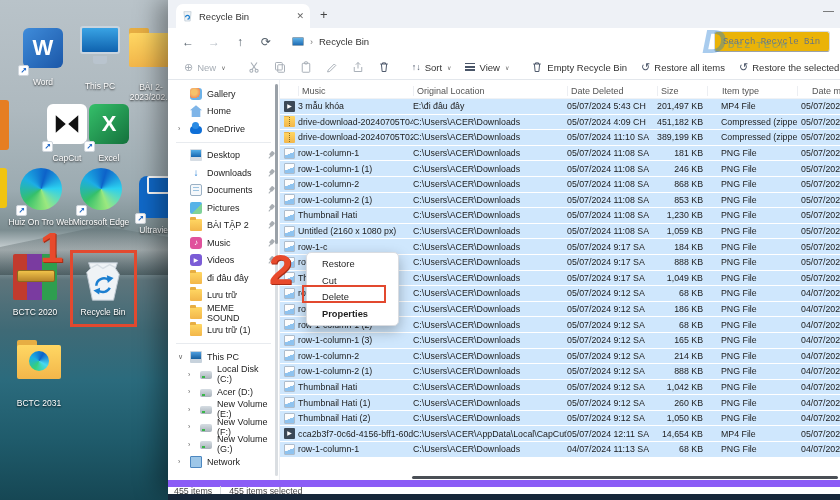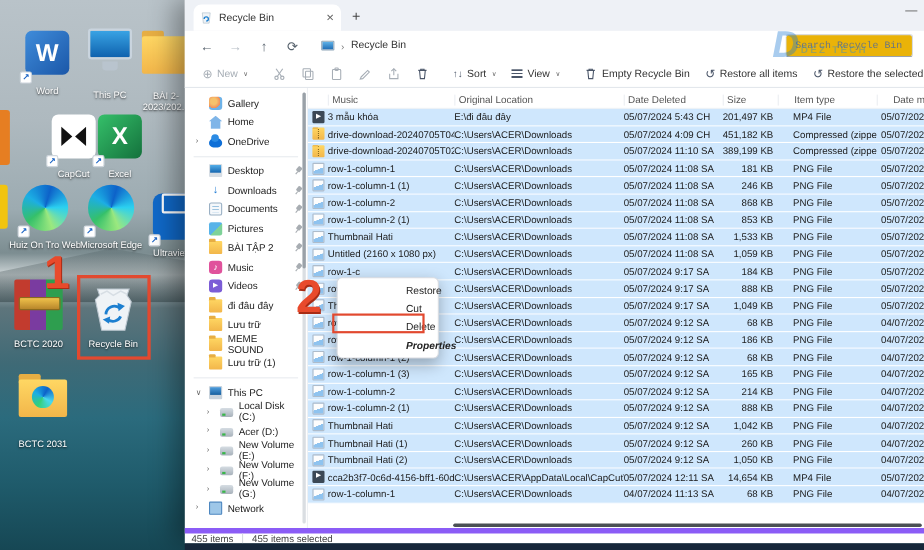--- a/index.html
+++ b/index.html
@@ -133,28 +133,28 @@
   .c-mod{padding-left:4px;}
   .fi{width:11px;height:11px;margin-left:4px;border-radius:1px;position:relative;}
   .fi.png{background:linear-gradient(160deg,#fdfdfd 52%,#8fc3ef 53%);border:1px solid #aebccb;}
   .fi.zip{background:linear-gradient(180deg,#ffd763,#f2b64a);}
   .fi.zip::before{content:"";position:absolute;left:0;top:-2px;width:5px;height:3px;background:#e7ae43;}
   .fi.zip::after{content:"";position:absolute;left:5px;top:1px;bottom:1px;width:1px;background:repeating-linear-gradient(180deg,#8a6a1e 0 1px,transparent 1px 2px);}
   .fi.mp4{background:#3b4856;color:#fff;font-size:6px;line-height:11px;text-align:center;}
   .fi.mp4::before{content:"▶";}
   #hscroll{position:absolute;left:132px;right:2px;bottom:1px;height:3px;background:#4a4f55;border-radius:2px;z-index:3;}
 
-  #statusbar{height:14px;border-top:5px solid #8b5cf6;display:flex;align-items:center;gap:8px;padding:0 6px;font-size:8.8px;color:#444;flex:0 0 auto;}
+  #statusbar{height:14px;border-top:7px solid #8b5cf6;display:flex;align-items:center;gap:8px;padding:0 6px;font-size:8.8px;color:#444;flex:0 0 auto;}
   .st-sep{width:1px;height:9px;background:#d7dbe0;}
 
   
   #ctx-menu{position:absolute;left:306px;top:252px;width:93px;z-index:7;background:#fff;border:1px solid #d9dce1;border-radius:5px;
     box-shadow:0 5px 14px rgba(0,0,0,.28);padding:3px 0;}
-  .ctx-item{height:16.5px;line-height:16.5px;padding-left:15px;font-size:9.3px;color:#1f1f1f;margin-left:47px;}
-  .ctx-item.bold{font-weight:bold;font-style:italic;}
+  .ctx-item{height:16.5px;line-height:16.5px;padding-left:15px;font-size:9.3px;color:#1f1f1f;}
+  .ctx-item.bold{font-weight:bold;}
 </style>
 </head>
 <body>
 
 <div id="stage">
 
   <div id="wallpaper">
       <div class="ridge"></div>
     </div>
 
@@ -577,21 +577,21 @@
               <span class="c-del">05/07/2024 11:08 SA</span>
               <span class="c-size">853 KB</span>
               <span class="c-type">PNG File</span>
               <span class="c-mod">05/07/2024 9:2</span>
             </div>
             <div class="frow">
               <span class="fi png"></span>
               <span class="c-name">Thumbnail Hati</span>
               <span class="c-loc">C:\Users\ACER\Downloads</span>
               <span class="c-del">05/07/2024 11:08 SA</span>
-              <span class="c-size">1,533 KB</span>
+              <span class="c-size">1,230 KB</span>
               <span class="c-type">PNG File</span>
               <span class="c-mod">05/07/2024 9:1</span>
             </div>
             <div class="frow">
               <span class="fi png"></span>
               <span class="c-name">Untitled (2160 x 1080 px)</span>
               <span class="c-loc">C:\Users\ACER\Downloads</span>
               <span class="c-del">05/07/2024 11:08 SA</span>
               <span class="c-size">1,059 KB</span>
               <span class="c-type">PNG File</span>

